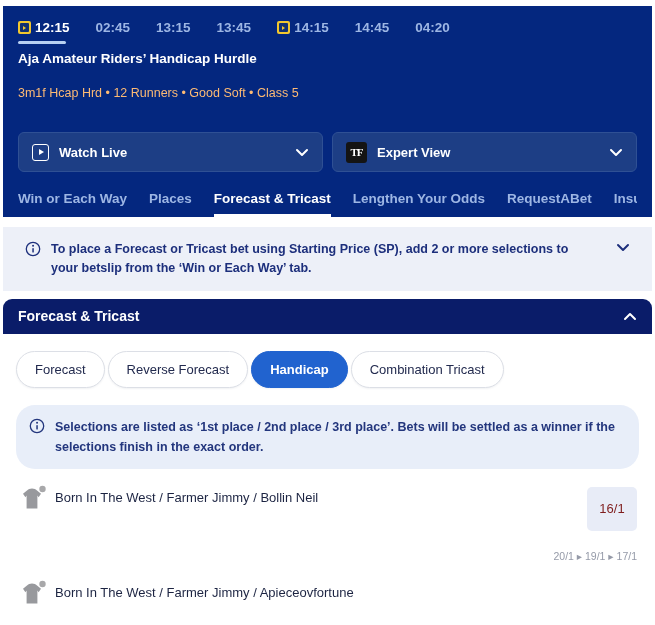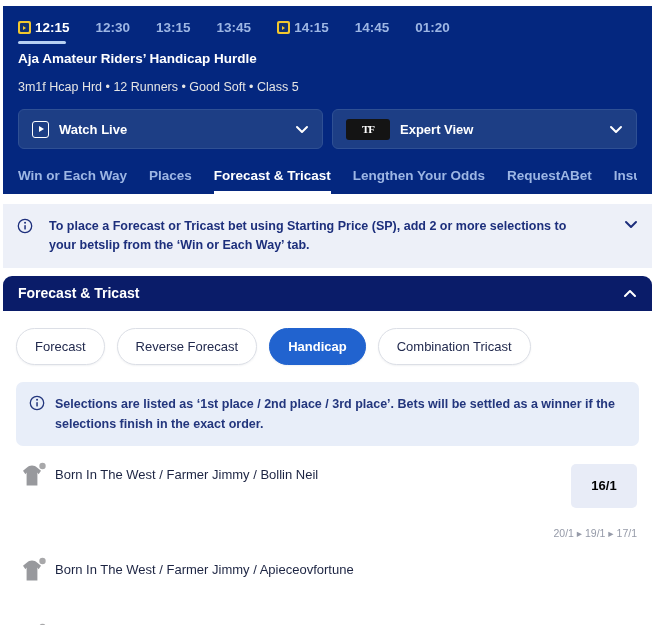--- a/index.html
+++ b/index.html
@@ -23,117 +23,117 @@
     content:"";position:absolute;left:0;right:4px;bottom:-9px;height:3px;
     background:#b7d0f2;border-radius:2px;
   }
   .tv-icon{width:13px;height:13px;background:#f2c72e;border-radius:2px;
     display:inline-flex;align-items:center;justify-content:center;flex:none;}
   .tv-icon .inner{width:9px;height:9px;background:#113072;border-radius:1px;
     display:flex;align-items:center;justify-content:center;}
   .tv-icon .inner::after{content:"";width:0;height:0;border-left:3px solid #f2c72e;
     border-top:2.5px solid transparent;border-bottom:2.5px solid transparent;}
   .race-title{margin-top:16px;color:#ffffff;font-weight:700;font-size:13.5px;}
-  .race-details{margin-top:14px;color:#e5e5e5;font-size:12.5px;}
-  .dropdown-row{display:flex;gap:9px;margin-top:15px;}
+  .race-details{margin-top:20px;color:#fdba74;font-size:12.5px;}
+  .dropdown-row{display:flex;gap:9px;margin-top:32px;}
   .dropdown{
     flex:1;height:40px;background:#1d3e85;border:1px solid #2f5094;border-radius:6px;
     display:flex;align-items:center;gap:10px;padding:0 13px;color:#ffffff;
     font-weight:700;font-size:13px;cursor:pointer;
   }
   .dropdown .chev{margin-left:auto;display:flex;}
   .play-sq{width:17px;height:17px;border:1.5px solid #ffffff;border-radius:3px;
     display:flex;align-items:center;justify-content:center;flex:none;}
   .play-sq::after{content:"";width:0;height:0;border-left:5px solid #ffffff;
     border-top:3.5px solid transparent;border-bottom:3.5px solid transparent;margin-left:1px;}
-  .tf-badge{width:44px;height:21px;background:#141414;border-radius:3px;color:#ffffff;
+  .tf-badge{width:21px;height:21px;background:#141414;border-radius:3px;color:#ffffff;
     display:flex;align-items:center;justify-content:center;flex:none;
     font-family:"Liberation Serif","DejaVu Serif",serif;font-weight:700;font-size:11px;letter-spacing:-1px;}
   .tabs-row{display:flex;gap:22px;margin-top:19px;color:#9db6e4;
     font-size:13.5px;font-weight:700;white-space:nowrap;overflow:hidden;align-items:flex-end;}
   .tab{padding-bottom:11px;position:relative;cursor:pointer;}
   .tab.selected{color:#ffffff;}
   .tab.selected::after{content:"";position:absolute;left:0;right:0;bottom:0;height:3px;background:#ffffff;}
   
   .banner{
-    margin:10px 3px 0;background:#edf0f8;padding:13px 14px 12px;
-    display:flex;gap:16px;align-items:flex-start;
+    margin:10px 3px 0;background:#edf0f8;padding:13px 22px 12px;
+    display:flex;gap:10px;align-items:flex-start;
   }
   .banner-text{flex:1;color:#1d2f7c;font-size:12.5px;line-height:1.55;font-weight:600;padding-right:14px;}
   .info-circle{flex:none;margin-top:1px;display:flex;}
   .banner .chev{flex:none;margin-top:3px;cursor:pointer;display:flex;}
   
   .section-bar{
     margin:8px 3px 0;background:#0a1c69;border-radius:9px 9px 0 0;height:35px;
     display:flex;align-items:center;padding:0 15px;color:#ffffff;
     font-weight:700;font-size:14px;cursor:pointer;
   }
   .section-bar .chev{margin-left:auto;display:flex;}
   
   .card{margin:0 3px;background:#ffffff;padding:17px 13px 0;}
-  .pills{display:flex;gap:12px;align-items:flex-end;}
+  .pills{display:flex;gap:3px;align-items:flex-end;}
   .pill{
     border:1px solid #dcdfe6;border-radius:999px;background:#ffffff;color:#222a4e;
     font-size:13px;padding:10px 18px;cursor:pointer;font-weight:400;
     box-shadow:0 1px 2px rgba(20,30,60,0.06);white-space:nowrap;
   }
   .pill.selected{background:#2163cf;border-color:#2163cf;color:#ffffff;font-weight:600;}
   .note{
-    margin-top:17px;background:#e8eef9;border-radius:7px;padding:12px 13px;
+    margin-top:17px;background:#e8eef9;border-radius:19px;padding:12px 13px;
     display:flex;gap:10px;align-items:flex-start;
   }
   .note-text{color:#23367d;font-size:12.5px;line-height:1.6;font-weight:600;flex:1;}
   
   .sel-rows{margin-top:4px;}
   .sel-row{display:flex;align-items:flex-start;padding:14px 2px 6px;min-height:66px;}
   .silk{flex:none;margin-right:7px;margin-top:-3px;}
   .sel-name{color:#1c2442;font-size:13px;font-weight:400;margin-top:3px;}
   .sel-right{margin-left:auto;display:flex;flex-direction:column;align-items:flex-end;}
   .odds-btn{
-    width:66px;height:44px;background:#e8ecf7;border-radius:5px;border:none;
-    color:#000000;font-weight:700;font-size:13px;cursor:pointer;
+    width:50px;height:44px;background:#e8ecf7;border-radius:5px;border:none;
+    color:#7f1d1d;font-weight:400;font-size:13px;cursor:pointer;
     display:flex;align-items:center;justify-content:center;
     font-family:"Liberation Sans","DejaVu Sans",sans-serif;
   }
   .price-history{margin-top:19px;font-size:10.5px;color:#959aa8;white-space:nowrap;}
 </style>
 </head>
 <body>
 
 <div class="viewport">
 
   <div class="header">
 
     <div class="times-row">
       <div class="time-item selected">
         <span class="tv-icon">
             <span class="inner"></span>
           </span>
         <span>12:15</span>
       </div>
       <div class="time-item">
-        <span>12:30</span>
+        <span>02:45</span>
       </div>
       <div class="time-item">
         <span>13:15</span>
       </div>
       <div class="time-item">
         <span>13:45</span>
       </div>
       <div class="time-item">
         <span class="tv-icon">
             <span class="inner"></span>
           </span>
         <span>14:15</span>
       </div>
       <div class="time-item">
         <span>14:45</span>
       </div>
       <div class="time-item">
-        <span>01:20</span>
+        <span>04:20</span>
       </div>
     </div>
 
     <div class="race-title">Aja Amateur Riders’ Handicap Hurdle</div>
     <div class="race-details">3m1f Hcap Hrd • 12 Runners • Good Soft • Class 5</div>
 
     <div class="dropdown-row">
       <div class="dropdown">
         <span class="play-sq"></span>
         <span>Watch Live</span>

